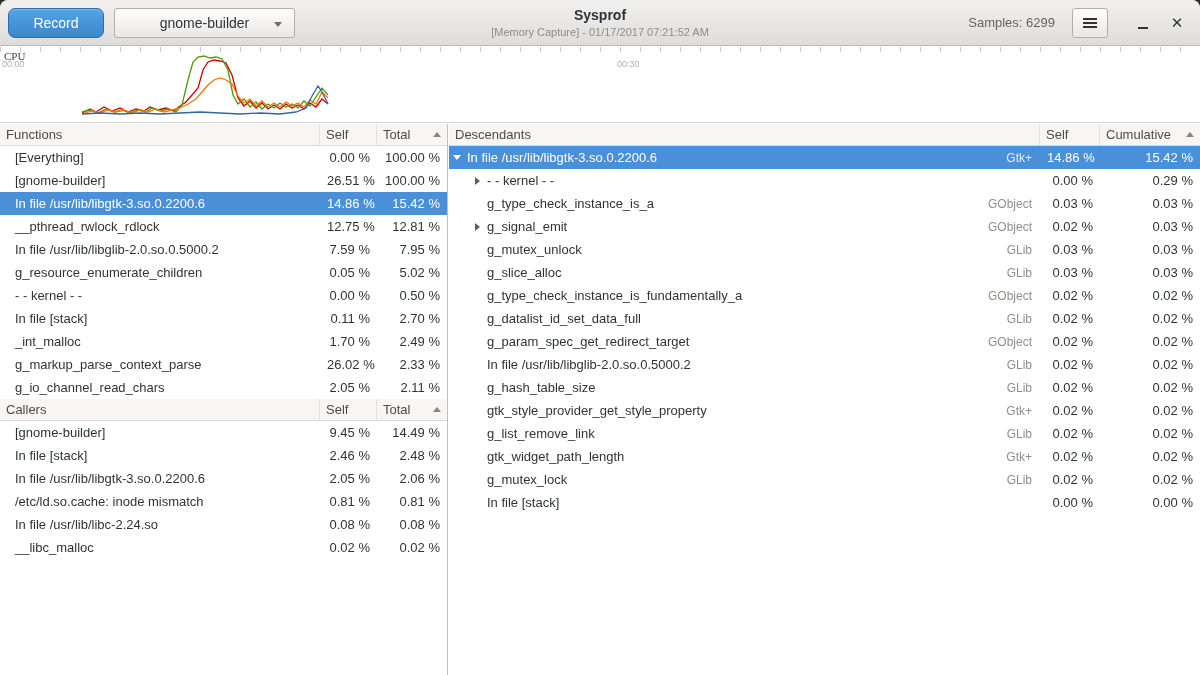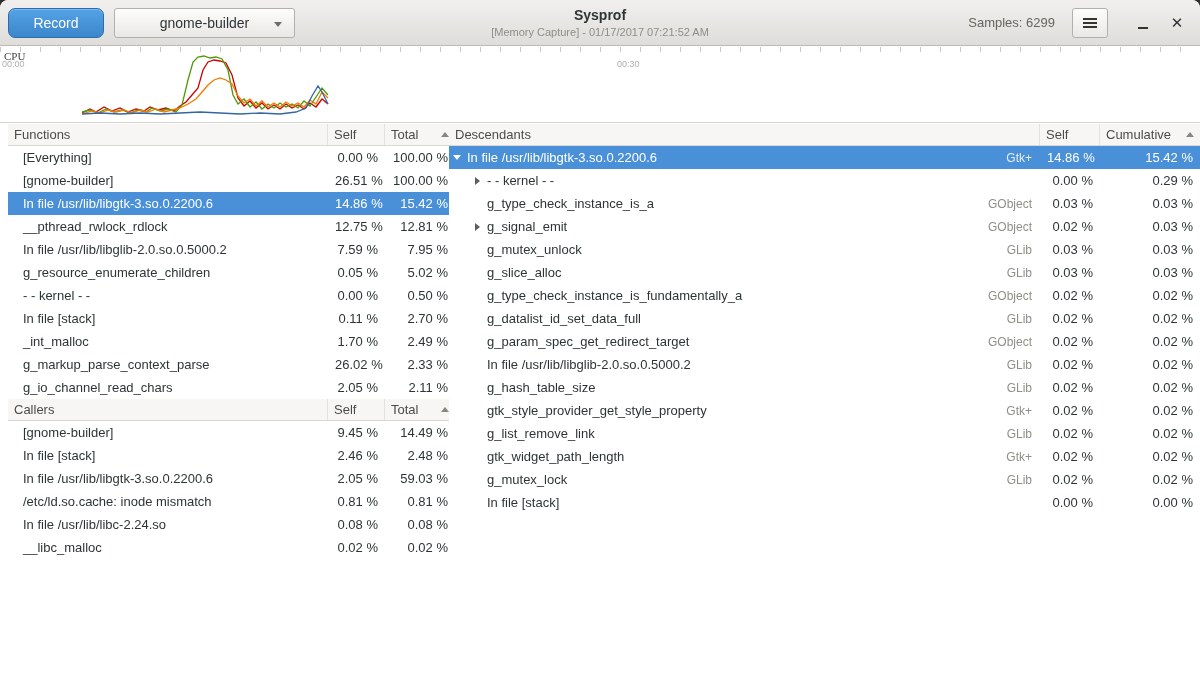--- a/index.html
+++ b/index.html
@@ -39,21 +39,21 @@
   .graph { position:absolute; top:47px; left:0; width:1200px; height:76px; background:#fff;
     border-bottom:1px solid #d6d4d1; }
   .ticks { position:absolute; top:0; left:0; right:0; height:5px;
     background:repeating-linear-gradient(to right,#c9c8c4 0,#c9c8c4 1px,transparent 1px,transparent 20px); }
   .cpu-label { position:absolute; left:4px; top:3px; font-size:11px; color:#45433f;font-family:Liberation Serif, serif; }
   .time-label { position:absolute; top:12px; font-size:9px; color:#b0afab; }
   .time-0 { left:2px; } .time-1 { left:597px;margin-left:20px; }
   .graph svg { position:absolute; left:0; top:0; }
 
   
-  .left-panel { position:absolute; top:124px; left:8px; width:448px; bottom:0; background:#fff;
+  .left-panel { position:absolute; top:124px; left:0; width:448px; bottom:0; background:#fff;
     border-right:1px solid #c2c0bd; }
   .right-panel { position:absolute; top:124px; left:449px; right:0; bottom:0; background:#fff; }
 
   .thead { display:flex; height:22px; background:#f7f6f4; border-bottom:1px solid #dbd9d6;
     font-size:13px; color:#4c4b47; align-items:stretch; }
   .hcell { padding:0 6px; border-right:1px solid #e3e2df; display:flex; align-items:center; cursor:pointer; }
   .hcell:last-child { border-right:none; }
   .hcell.grow { flex:1; }
   .hcell.sorted { justify-content:space-between; }
   .sort-arrow { width:0; height:0; border-left:4px solid transparent; border-right:4px solid transparent;
@@ -199,21 +199,21 @@
           <div class="num w-total">14.49 %</div>
         </div>
         <div class="trow">
           <div class="name">In file [stack]</div>
           <div class="num w-self">2.46 %</div>
           <div class="num w-total">2.48 %</div>
         </div>
         <div class="trow">
           <div class="name">In file /usr/lib/libgtk-3.so.0.2200.6</div>
           <div class="num w-self">2.05 %</div>
-          <div class="num w-total">59.03 %</div>
+          <div class="num w-total">2.06 %</div>
         </div>
         <div class="trow">
           <div class="name">/etc/ld.so.cache: inode mismatch</div>
           <div class="num w-self">0.81 %</div>
           <div class="num w-total">0.81 %</div>
         </div>
         <div class="trow">
           <div class="name">In file /usr/lib/libc-2.24.so</div>
           <div class="num w-self">0.08 %</div>
           <div class="num w-total">0.08 %</div>

